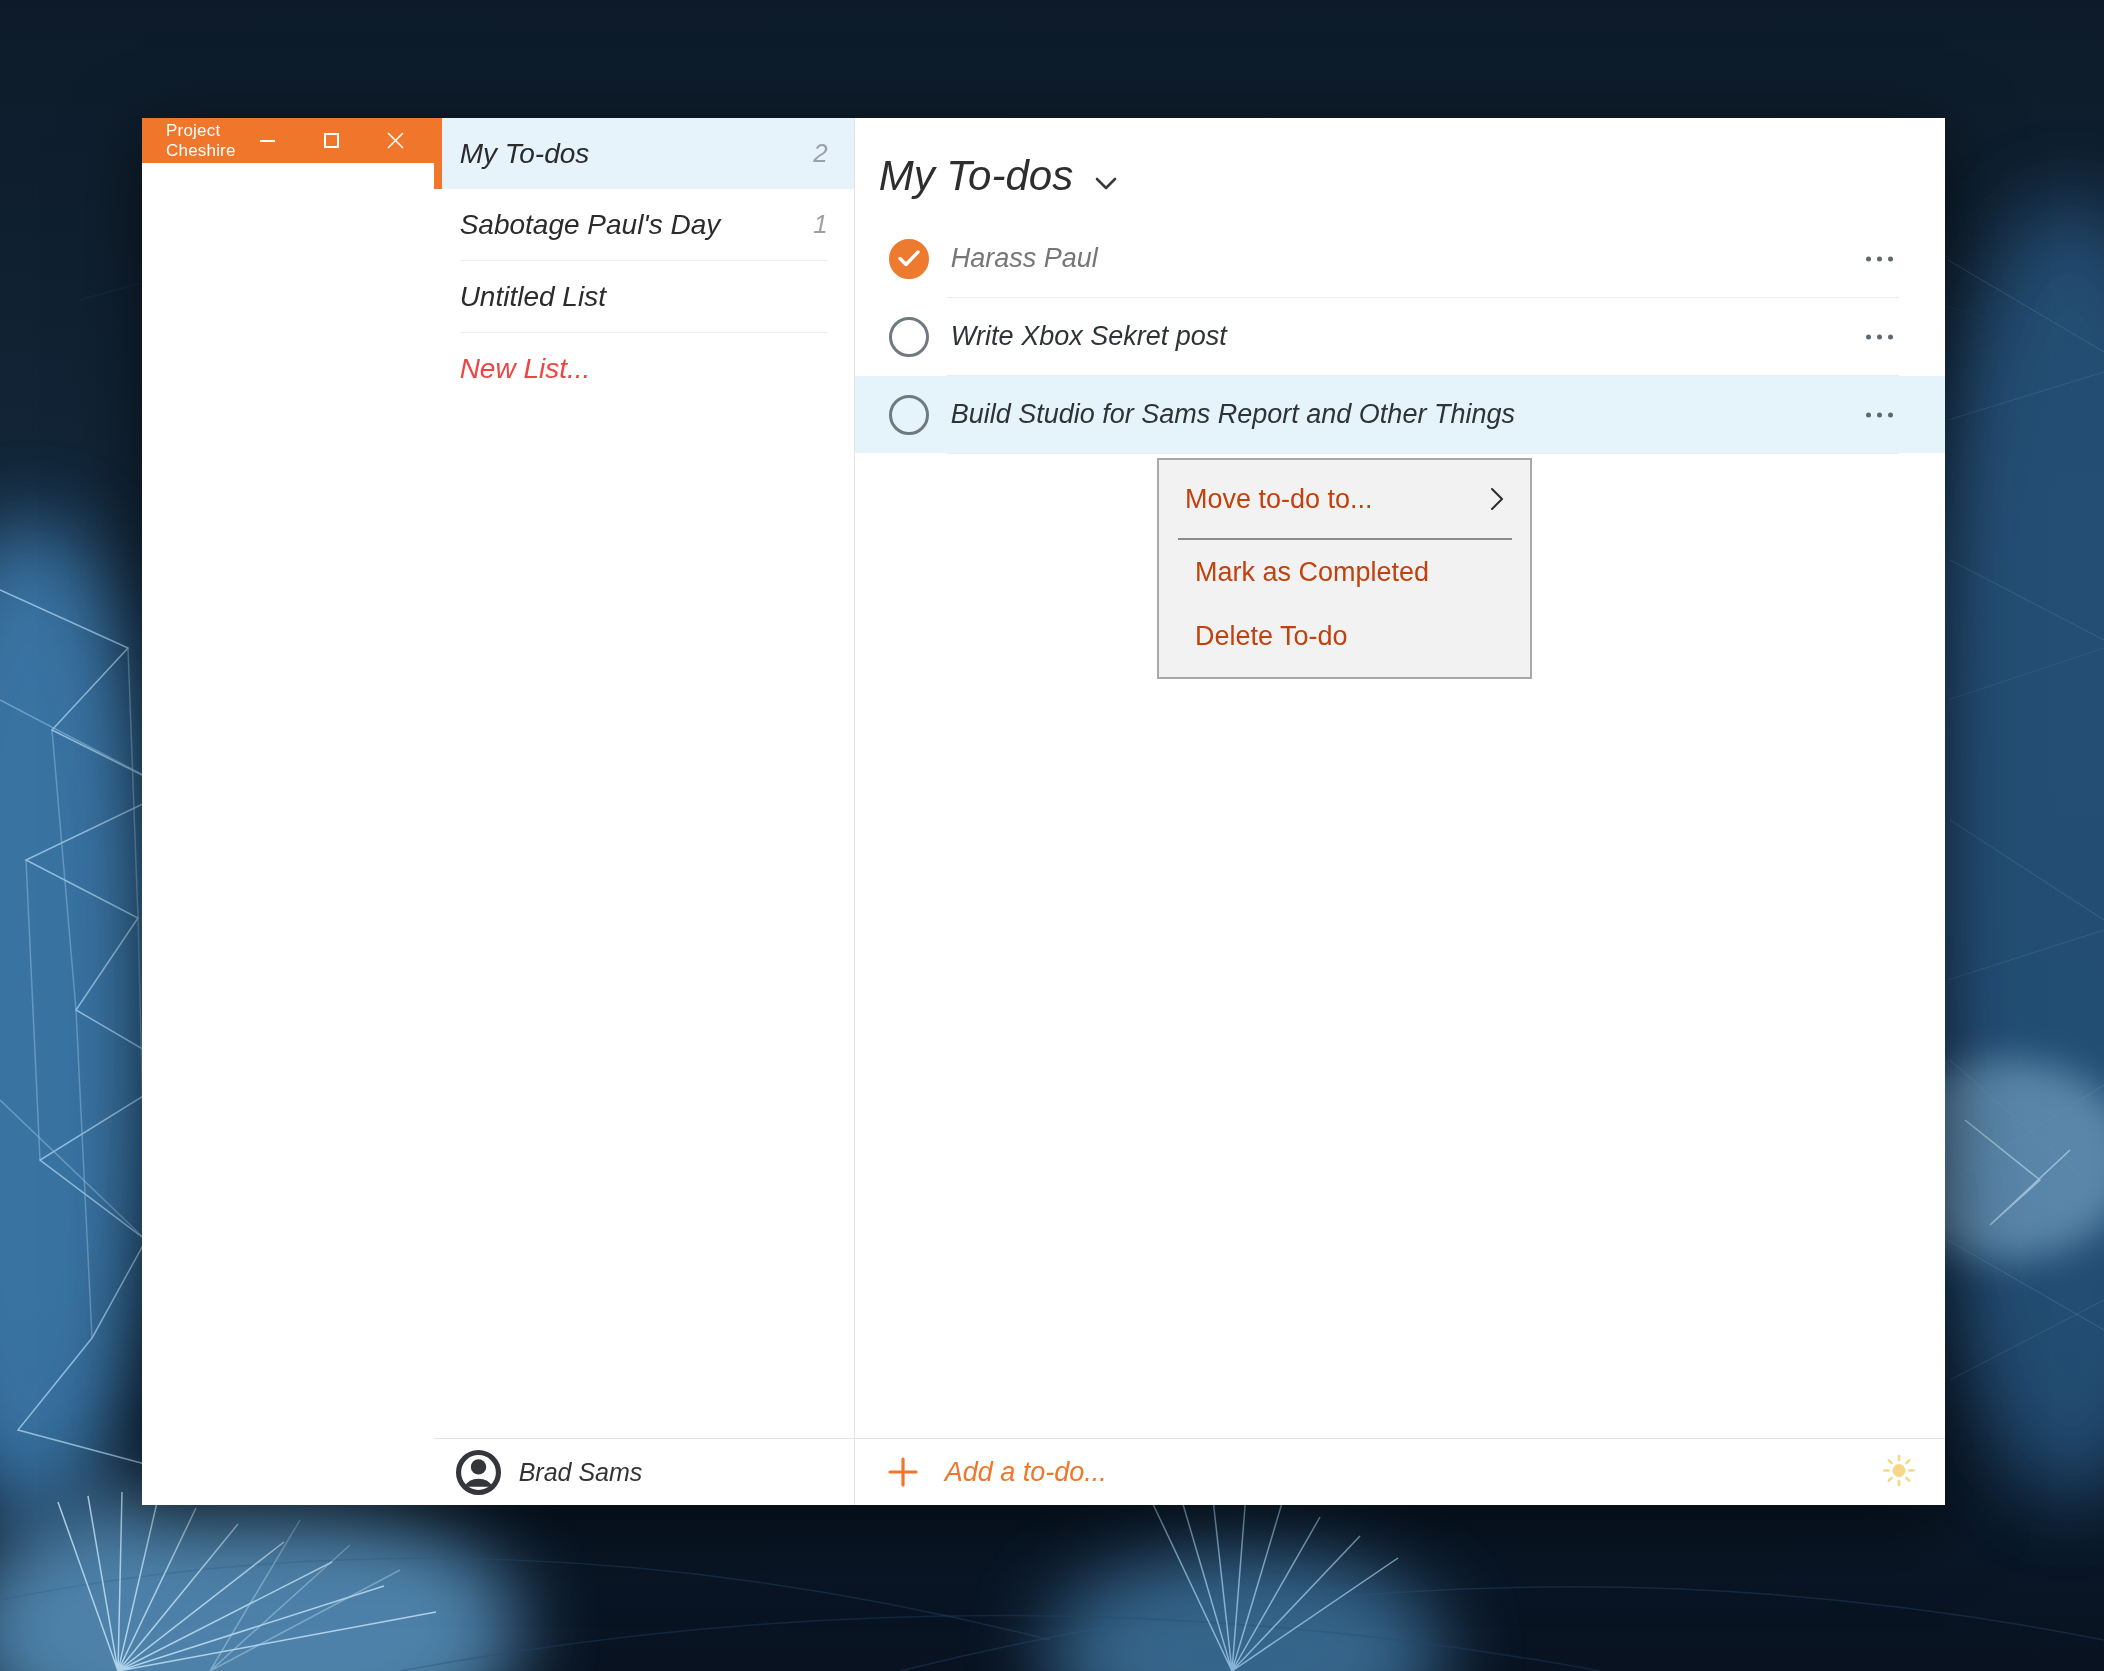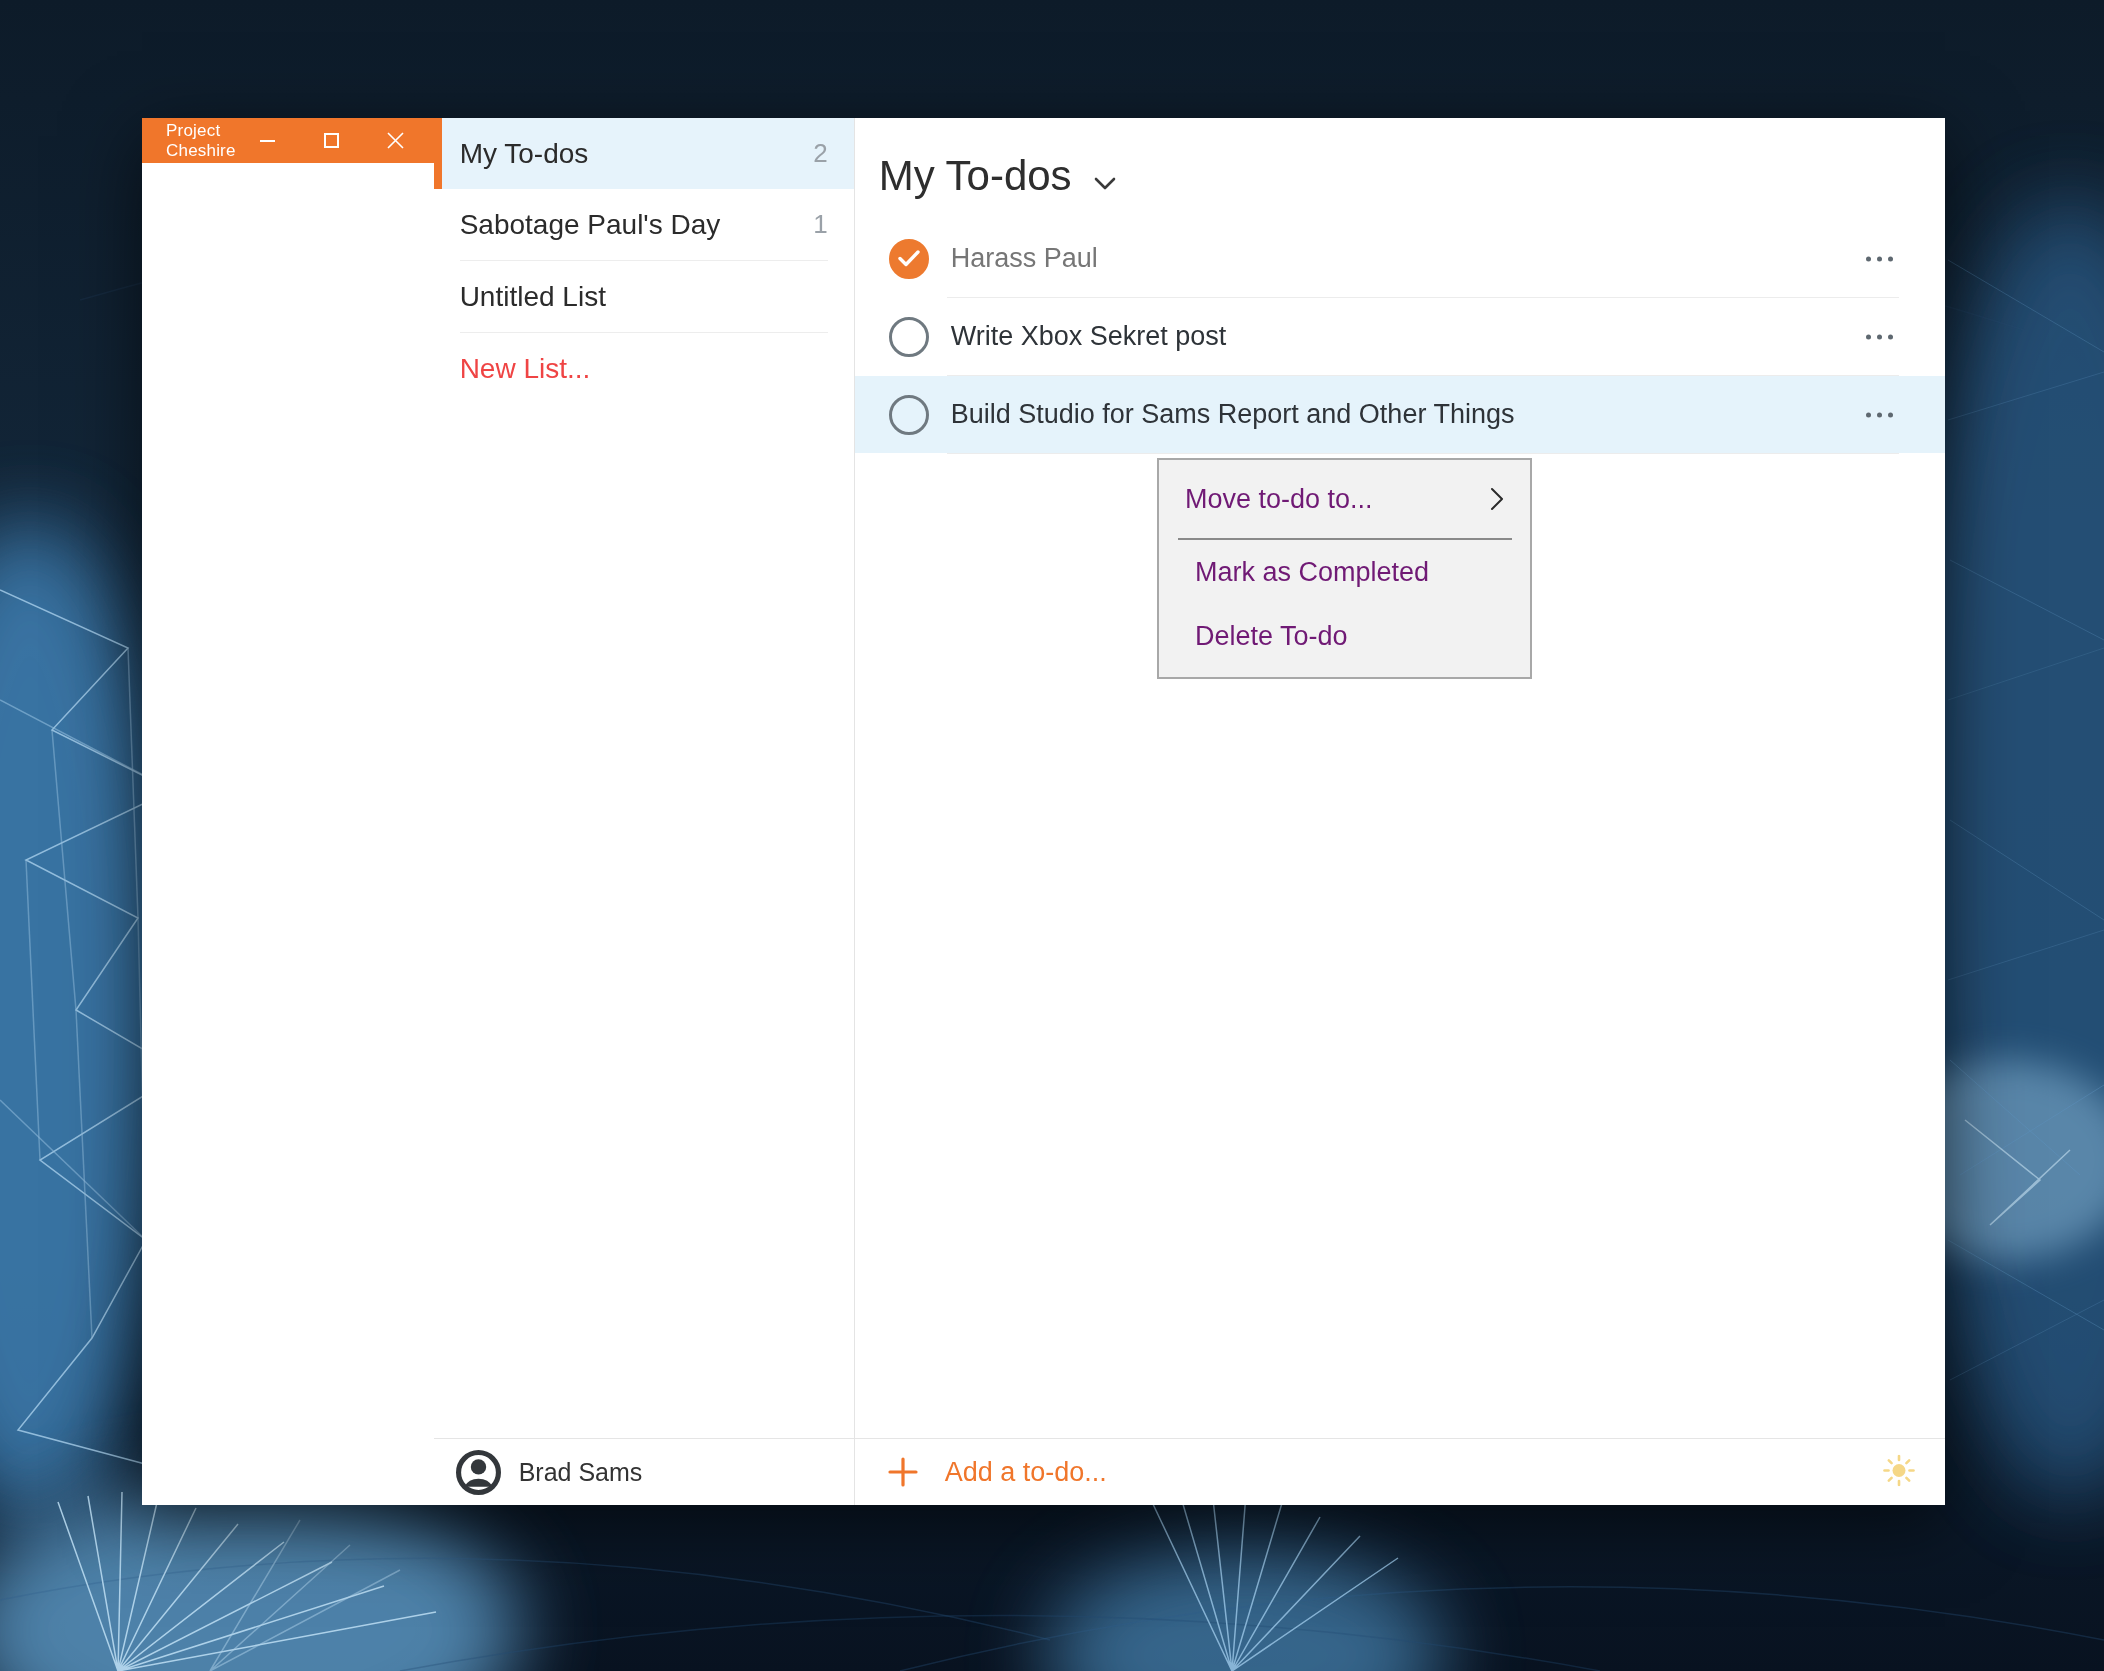--- a/index.html
+++ b/index.html
@@ -15,21 +15,21 @@
     box-shadow:0 18px 70px rgba(0,0,0,0.6);
     background:#fff;
   }
   .titlebar { height:45px; flex:0 0 45px; background:#F0762B; display:flex; align-items:center; }
   .titlebar-title { margin-left:24px; font-size:17px; color:#FFFFFF; letter-spacing:0.2px; }
   .controls { margin-left:auto; display:flex; height:100%; margin-right:6px; }
   .ctrl { width:64px; height:100%; display:flex; align-items:center; justify-content:center; background:transparent; border:none; cursor:default; }
   .min-glyph { width:15px; height:2px; background:#FFFFFF; }
   .max-glyph { width:15px; height:15px; border:2px solid #FFFFFF; }
 
-  .app-body { flex:1; display:flex; min-height:0; }
+  .app-body { flex:1; display:flex; min-height:0;font-style:italic; }
 
   
   .sidebar { width:421px; flex:0 0 421px; background:#FFFFFF; border-right:1px solid #E4E4E4; display:flex; flex-direction:column; }
   .side-item { height:71px; flex:0 0 71px; display:flex; align-items:center; padding:0 26px; font-size:28px; color:#2B2B2B; position:relative; }
   .side-item.selected { background:#E6F3FB; }
   .side-item.selected::before { content:""; position:absolute; left:0; top:0; bottom:0; width:8px; background:#F0762B; }
   .side-count { margin-left:auto; font-size:26px; color:#9AA1A8; }
   .side-sep { height:1px; flex:0 0 1px; background:#EDEDED; margin:0 26px; }
   .new-list { height:71px; flex:0 0 71px; display:flex; align-items:center; padding:0 26px; font-size:28px; color:#ef4444; }
   .side-spacer { flex:1; }
@@ -56,21 +56,21 @@
   .add-row { margin-top:auto; height:67px; flex:0 0 67px; border-top:1px solid #E5E5E5; display:flex; align-items:center; padding-left:32px; position:relative; }
   .add-label { margin-left:26px; font-size:27px; color:#F0762B; }
   .sun-btn { position:absolute; right:26px; top:50%; transform:translateY(-50%); background:none; border:none; padding:4px; cursor:default; }
 
   
   .context-menu {
     position:absolute; left:1157px; top:458px; width:375px; height:221px;
     background:#F2F2F2; border:2px solid #A8A8A8; z-index:50;
     display:flex; flex-direction:column;
   }
-  .menu-item { display:flex; align-items:center; padding:0 26px; font-size:27px; color:#701a75; background:none; border:none; text-align:left; cursor:default; }
+  .menu-item { display:flex; align-items:center; padding:0 26px; font-size:27px; color:#c2410c; background:none; border:none; text-align:left; cursor:default; }
   .menu-item.first { height:78px; flex:0 0 78px; }
   .menu-item.rest { height:64px; flex:0 0 64px;padding-left:36px; }
   .menu-sep { height:2px; flex:0 0 2px; background:#8A8A8A; margin-left:19px; margin-right:18px; }
   .submenu-chevron { margin-left:auto; }
 </style>
 </head>
 <body>
 
 <div class="stage">
 

